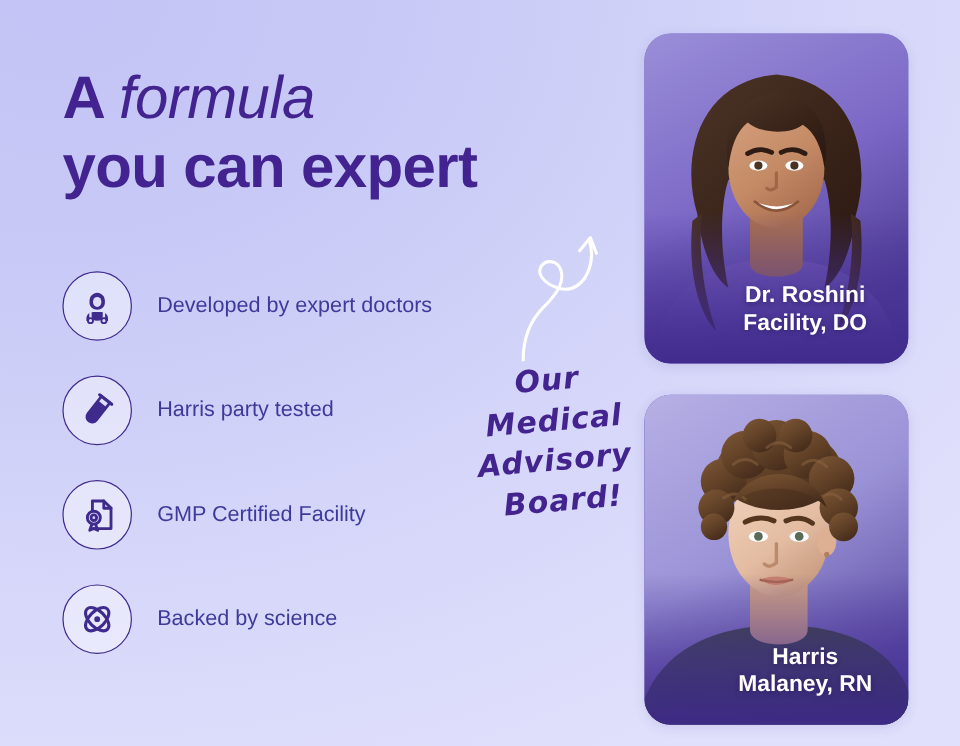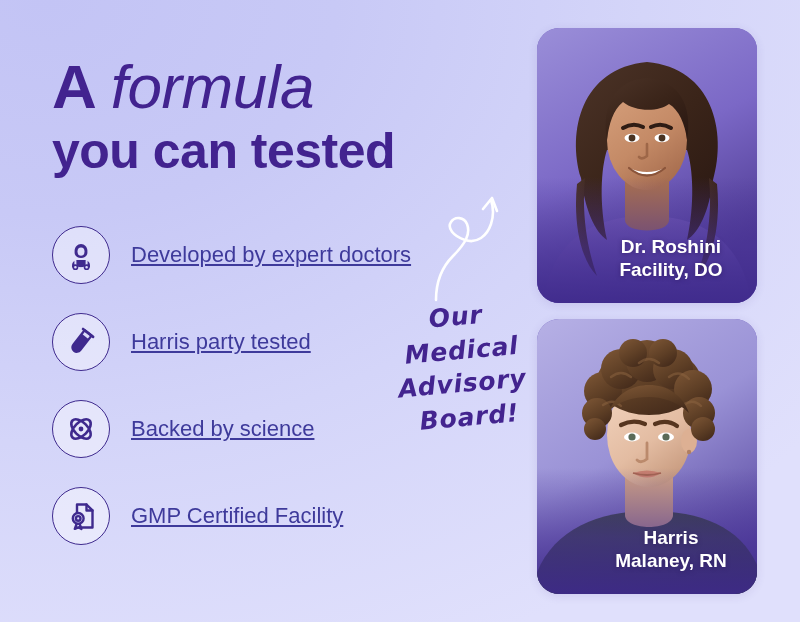--- a/index.html
+++ b/index.html
@@ -22,21 +22,21 @@
     position:absolute;
     left:52px; top:55px;
     width:460px;
   }
 
   .headline {
     color:#42238f;
     line-height:1.04;
     letter-spacing:-0.5px;
   }
-  .headline .l1 { display:block; font-size:62px; font-weight:700; white-space:nowrap; }
+  .headline .l1 { display:block; font-size:50px; font-weight:700; white-space:nowrap; }
   .headline .l2 { display:block; font-size:50px; font-weight:700; white-space:nowrap; margin-top:6px; }
   .headline .ital {
     font-style:italic;
     font-weight:400;
     letter-spacing:-0.5px;
   }
 
   
   .features {
     position:absolute;
@@ -56,26 +56,25 @@
     flex:0 0 auto;
     width:58px; height:58px;
     border-radius:50%;
     background:rgba(255,255,255,0.42);
     border:1.6px solid #3f2a8e;
     display:flex; align-items:center; justify-content:center;
   }
   .ficon svg { display:block; }
 
   .flabel {
-    font-size:22px;
+    font-size:18px;
     font-weight:400;
     color:#3e3a9b;
     line-height:1.22;
     max-width:300px;
-    text-decoration:underline;
   }
 
   
   .note {
     position:absolute;
     left:390px; top:300px;
     width:140px;
     color:#43248f;
     font-family:"DejaVu Sans", sans-serif;
     font-style:italic;
@@ -100,21 +99,21 @@
   
   .card {
     position:absolute;
     width:220px;
     border-radius:22px;
     overflow:hidden;
     background:#6f5fbf;
     box-shadow:0 2px 10px rgba(70,50,140,0.12);
   }
   #card-1 { left:537px; top:28px;  height:275px; }
-  #card-2 { left:537px; top:319px; height:275px; }
+  #card-2 { left:537px; top:329px; height:275px; }
 
   .photo { position:absolute; inset:0; }
   .photo svg { display:block; width:100%; height:100%; }
 
   .card-caption {
     position:absolute;
     left:0; right:0; bottom:22px;
     text-align:center;
     color:#ffffff;
     font-size:19px;
@@ -137,21 +136,21 @@
 <body>
 
 <div id="stage">
 
   <div class="left-col">
     <h1 class="headline">
       <span class="l1">
         <span>A</span>
         <span class="ital">formula</span>
       </span>
-      <span class="l2">you can tested</span>
+      <span class="l2">you can expert</span>
     </h1>
   </div>
 
   <div class="features">
 
     <div class="feature">
       <span class="ficon">
         <svg width="34" height="34" viewBox="0 0 34 34" fill="none" stroke="#3f2a8e" stroke-width="2.4" stroke-linecap="round" stroke-linejoin="round">
           <path d="M10.6 12.8c0-3.9 2.9-6.9 6.4-6.9s6.4 3 6.4 6.9v1.7c0 3.1-2.9 5.6-6.4 5.6s-6.4-2.5-6.4-5.6z" fill="#3f2a8e" stroke="none"></path>
           <ellipse cx="17" cy="13.6" rx="3.5" ry="4.2" fill="#ddddfa" stroke="none"></ellipse>
@@ -173,40 +172,40 @@
             <path d="M11.6 4.5h8.8v18.3a4.4 4.4 0 0 1-8.8 0z" fill="none" stroke="#3f2a8e" stroke-width="2.3" stroke-linejoin="round"></path>
             <line x1="9.6" y1="4.5" x2="22.4" y2="4.5" stroke="#3f2a8e" stroke-width="2.6" stroke-linecap="round"></line>
           </g>
         </svg>
       </span>
       <span class="flabel">Harris party tested</span>
     </div>
 
     <div class="feature">
       <span class="ficon">
-        <svg width="34" height="34" viewBox="0 0 34 34" fill="none" stroke="#3f2a8e" stroke-width="2.6">
-          <ellipse cx="17" cy="17" rx="12" ry="6.6" transform="rotate(45 17 17)"></ellipse>
-          <ellipse cx="17" cy="17" rx="12" ry="6.6" transform="rotate(-45 17 17)"></ellipse>
-          <circle cx="17" cy="17" r="2.4" fill="#3f2a8e" stroke="none"></circle>
-        </svg>
-      </span>
-      <span class="flabel">Backed by science</span>
-    </div>
-
-    <div class="feature">
-      <span class="ficon">
         <svg width="33" height="33" viewBox="0 0 33 33" fill="none" stroke="#3f2a8e" stroke-width="2.4" stroke-linejoin="round" stroke-linecap="round">
           <path d="M12 4.5h9.5L27.5 10.4V27.5H12z"></path>
           <path d="M21.5 4.5v6h6"></path>
           <path d="M12.2 22.3l-2.4 6.6 3.4-1.6 3.2 1.6-2.3-6.6z" fill="#ddddfa"></path>
           <circle cx="13.2" cy="18.4" r="5.4" fill="#ddddfa"></circle>
           <circle cx="13.2" cy="18.4" r="2.3" fill="none"></circle>
         </svg>
       </span>
       <span class="flabel">GMP Certified Facility</span>
+    </div>
+
+    <div class="feature">
+      <span class="ficon">
+        <svg width="34" height="34" viewBox="0 0 34 34" fill="none" stroke="#3f2a8e" stroke-width="2.6">
+          <ellipse cx="17" cy="17" rx="12" ry="6.6" transform="rotate(45 17 17)"></ellipse>
+          <ellipse cx="17" cy="17" rx="12" ry="6.6" transform="rotate(-45 17 17)"></ellipse>
+          <circle cx="17" cy="17" r="2.4" fill="#3f2a8e" stroke="none"></circle>
+        </svg>
+      </span>
+      <span class="flabel">Backed by science</span>
     </div>
 
   </div>
 
   <div class="arrow-wrap">
     <svg width="95" height="115" viewBox="0 0 95 115" fill="none" stroke="#ffffff" stroke-width="2.6" stroke-linecap="round" stroke-linejoin="round">
       <path d="M11 112 C 11 92, 18 78, 28 68 C 40 56, 46 46, 42 36 C 39 29, 30 28, 26 34 C 22 40, 28 48, 40 52 C 52 56, 62 48, 66 36 C 69 27, 68 18, 66 12"></path>
       <path d="M58 21 L 67 10 L 72 23"></path>
     </svg>
   </div>

